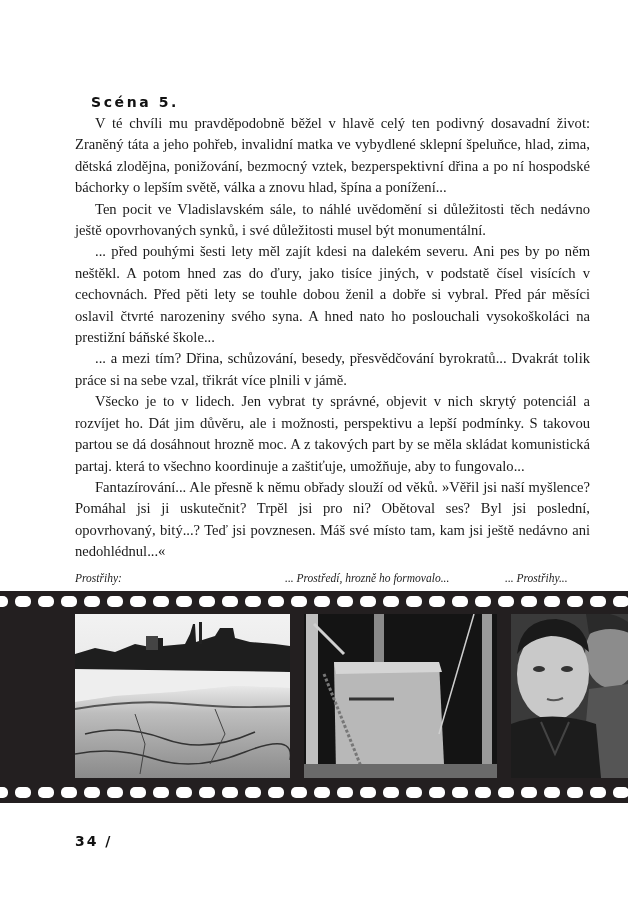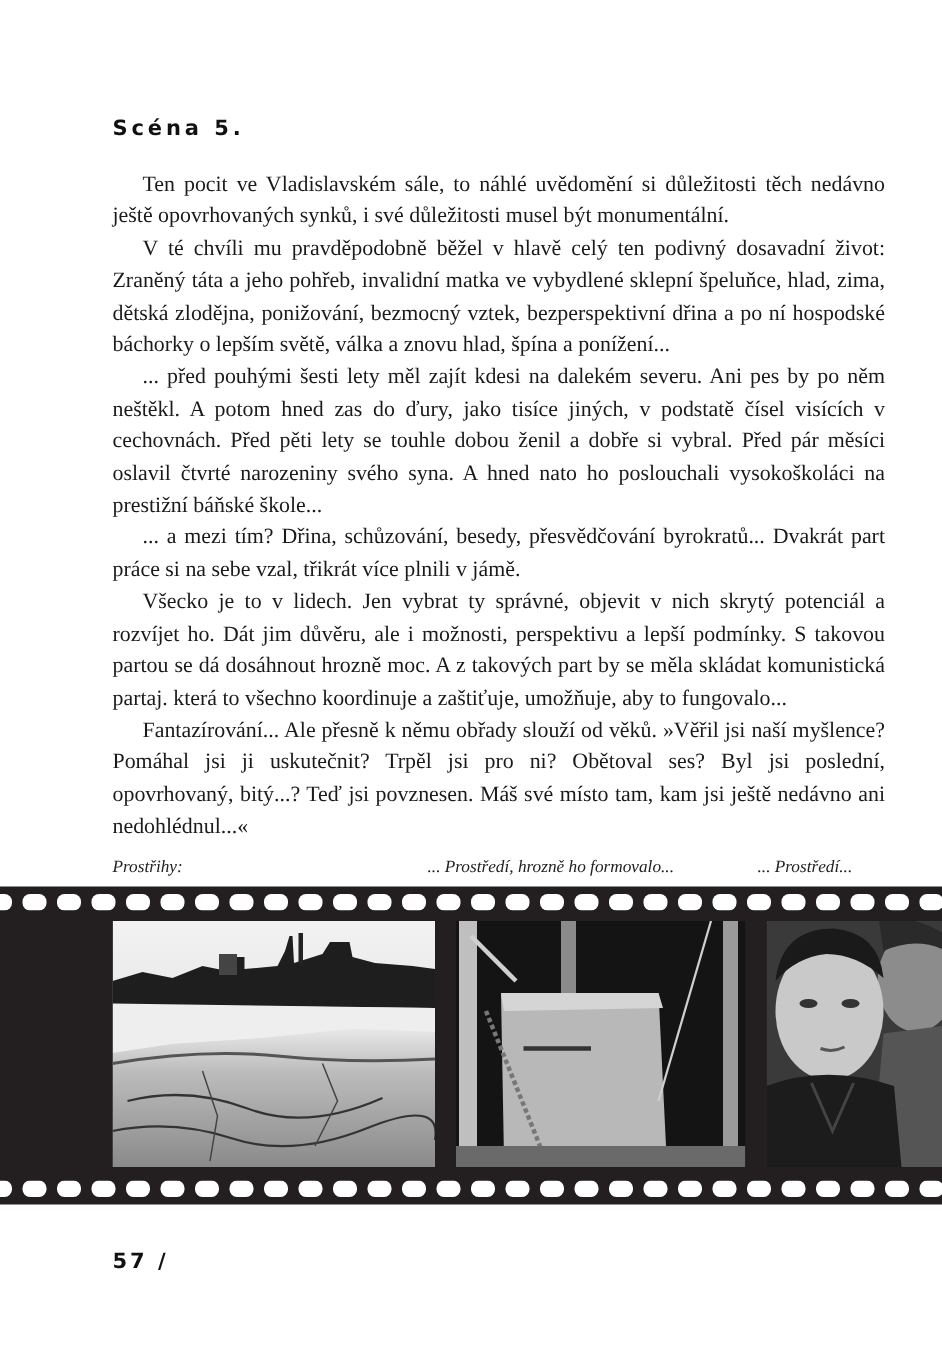--- a/index.html
+++ b/index.html
@@ -1,18 +1,18 @@
 <!DOCTYPE html>
 <html><head>
 <meta charset="utf-8">
 <style>
   html, body { margin:0; padding:0; }
   body { width:628px; height:900px; background:#ffffff; position:relative; overflow:hidden;
          font-family:"Liberation Serif", "DejaVu Serif", serif; color:#1a1a1a; }
-  .heading { position:absolute; left:75px; top:78px; margin:0;
+  .heading { position:absolute; left:75px; top:78px; margin:16px;
              font-family:"DejaVu Sans", "Liberation Sans", sans-serif; font-weight:bold;
              font-size:14px; letter-spacing:2.6px; color:#111; }
   .body-text { position:absolute; left:75px; top:113px; width:515px;
                font-size:14.6px; line-height:21.4px; text-align:justify; }
   .body-text p { margin:0; text-indent:20px; }
   .captions { position:absolute; top:572px; left:0; width:624px; height:16px;
               font-style:italic; font-size:11.5px; color:#222; }
   .captions span { position:absolute; top:0; white-space:nowrap; }
   .film { position:absolute; left:0; top:591px; width:628px; height:212px; background:#231f20; }
   .perf-row { position:absolute; left:0; width:628px; height:11px; overflow:hidden; }
@@ -27,32 +27,32 @@
   .page-number { position:absolute; left:75px; top:833px;
                  font-family:"DejaVu Sans", "Liberation Sans", sans-serif; font-weight:bold;
                  font-size:14px; letter-spacing:2px; color:#111; }
 </style>
 </head>
 <body>
 
 <h2 class="heading">Scéna 5.</h2>
 
 <div class="body-text">
+  <p>V té chvíli mu pravděpodobně běžel v hlavě celý ten podivný dosavadní život: Zraněný táta a jeho pohřeb, invalidní matka ve vybydlené sklepní špeluňce, hlad, zima, dětská zlodějna, ponižování, bezmocný vztek, bezperspektivní dřina a po ní hospodské báchorky o lepším světě, válka a znovu hlad, špína a ponížení...</p>
   <p>Ten pocit ve Vladislavském sále, to náhlé uvědomění si důležitosti těch nedávno ještě opovrhovaných synků, i své důležitosti musel být monumentální.</p>
-  <p>V té chvíli mu pravděpodobně běžel v hlavě celý ten podivný dosavadní život: Zraněný táta a jeho pohřeb, invalidní matka ve vybydlené sklepní špeluňce, hlad, zima, dětská zlodějna, ponižování, bezmocný vztek, bezperspektivní dřina a po ní hospodské báchorky o lepším světě, válka a znovu hlad, špína a ponížení...</p>
   <p>... před pouhými šesti lety měl zajít kdesi na dalekém severu. Ani pes by po něm neštěkl. A potom hned zas do ďury, jako tisíce jiných, v podstatě čísel visících v cechovnách. Před pěti lety se touhle dobou ženil a dobře si vybral. Před pár měsíci oslavil čtvrté narozeniny svého syna. A hned nato ho poslouchali vysokoškoláci na prestižní báňské škole...</p>
-  <p>... a mezi tím? Dřina, schůzování, besedy, přesvědčování byrokratů... Dvakrát part práce si na sebe vzal, třikrát více plnili v jámě.</p>
+  <p>... a mezi tím? Dřina, schůzování, besedy, přesvědčování byrokratů... Dvakrát tolik práce si na sebe vzal, třikrát více plnili v jámě.</p>
   <p>Všecko je to v lidech. Jen vybrat ty správné, objevit v nich skrytý potenciál a rozvíjet ho. Dát jim důvěru, ale i možnosti, perspektivu a lepší podmínky. S takovou partou se dá dosáhnout hrozně moc. A z takových part by se měla skládat komunistická partaj. která to všechno koordinuje a zaštiťuje, umožňuje, aby to fungovalo...</p>
   <p>Fantazírování... Ale přesně k němu obřady slouží od věků. »Věřil jsi naší myšlence? Pomáhal jsi ji uskutečnit? Trpěl jsi pro ni? Obětoval ses? Byl jsi poslední, opovrhovaný, bitý...? Teď jsi povznesen. Máš své místo tam, kam jsi ještě nedávno ani nedohlédnul...«</p>
 </div>
 
 <div class="captions">
   <span style="left:75px">Prostřihy:</span>
   <span style="left:285px">... Prostředí, hrozně ho formovalo...</span>
-  <span style="left:505px">... Prostředí...</span>
+  <span style="left:505px">... Prostřihy...</span>
 </div>
 
 <div class="film">
   <div class="perf-row top">
       <div class="perf" style="left: -8px;"></div>
       <div class="perf" style="left: 15px;"></div>
       <div class="perf" style="left: 38px;"></div>
       <div class="perf" style="left: 61px;"></div>
       <div class="perf" style="left: 84px;"></div>
       <div class="perf" style="left: 107px;"></div>
@@ -163,13 +163,13 @@
       <path d="M6 40 Q10 5 45 5 Q75 8 78 38 Q60 22 40 22 Q20 24 6 40 Z" fill="#1a1a1a"></path>
       <ellipse cx="28" cy="55" rx="6" ry="3" fill="#333"></ellipse>
       <ellipse cx="56" cy="55" rx="6" ry="3" fill="#333"></ellipse>
       <path d="M36 85 Q44 88 52 84" stroke="#555" stroke-width="2" fill="none"></path>
       <path d="M0 110 Q40 95 85 110 L90 164 L0 164 Z" fill="#1c1c1c"></path>
       <path d="M30 108 L44 140 L58 108" stroke="#444" stroke-width="2" fill="none"></path>
     </svg>
   </div>
 </div>
 
-<div class="page-number">57 /</div>
+<div class="page-number">34 /</div>
 
 </body></html>

